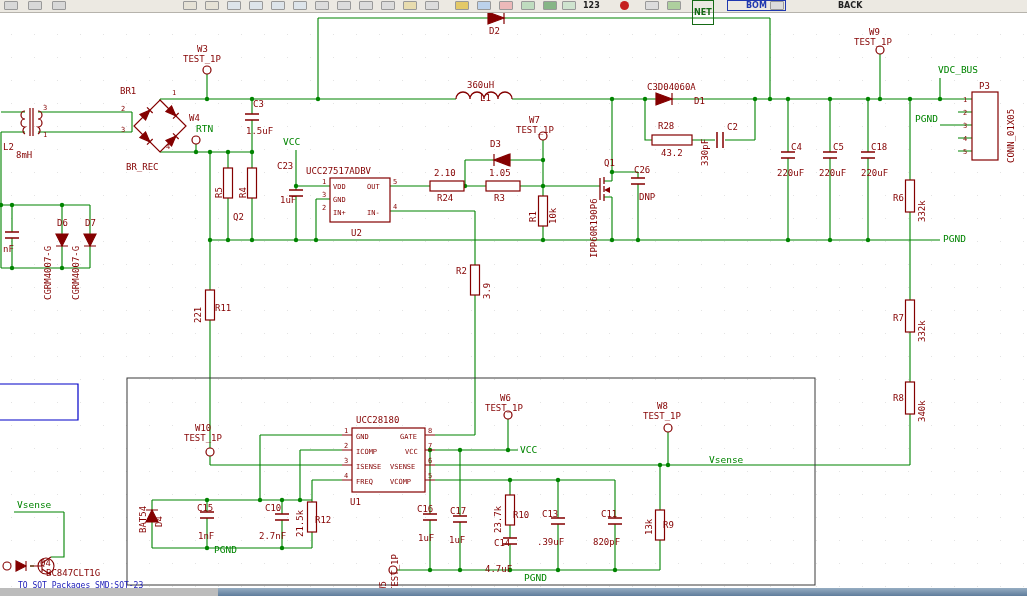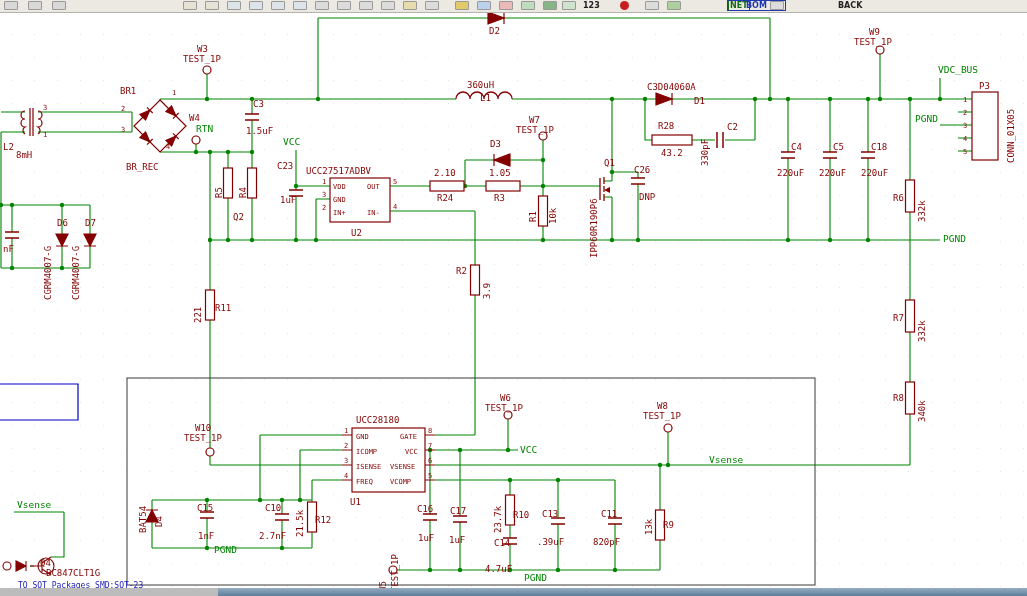--- a/index.html
+++ b/index.html
@@ -51,21 +51,21 @@
       <div class="tb-icon" style="background: rgb(227, 201, 104); left: 455px;"></div>
       <div class="tb-icon" style="background: rgb(188, 210, 236); left: 477px;"></div>
       <div class="tb-icon" style="background: rgb(236, 185, 185); left: 499px;"></div>
       <div class="tb-icon" style="background: rgb(191, 220, 191); left: 521px;"></div>
       <div class="tb-icon" style="background: rgb(134, 181, 134); left: 543px;"></div>
       <div class="tb-icon" style="background: rgb(207, 228, 207); left: 562px;"></div>
       <span class="tb-text" style="color: rgb(32, 32, 32); left: 583px;">123</span>
       <div class="tb-dot" style="background: rgb(197, 31, 31); left: 620px;"></div>
       <div class="tb-icon" style="background: rgb(220, 220, 220); left: 645px;"></div>
       <div class="tb-icon" style="background: rgb(174, 207, 158); left: 667px;"></div>
-      <span class="tb-text" style="color: rgb(21, 106, 21); border: 1px solid rgb(21, 106, 21); padding: 0px 1px; line-height: 9px; left: 728px;">NET</span>
+      <span class="tb-text" style="color: rgb(21, 106, 21); border: 1px solid rgb(21, 106, 21); padding: 7px 1px; line-height: 9px; left: 692px;">NET</span>
       <span class="tb-text" style="color: rgb(32, 56, 176); border: 1px solid rgb(32, 56, 176); padding: 0px 18px; line-height: 9px; left: 727px;">BOM</span>
       <div class="tb-icon" style="background: rgb(220, 220, 220); left: 770px;"></div>
       <span class="tb-text" style="color: rgb(34, 34, 34); left: 790px; margin-left: 48px;">BACK</span>
     </div>
 </div>
 
 <div class="canvas">
 <svg width="1027" height="596" viewBox="0 0 1027 596" xmlns="http://www.w3.org/2000/svg">
 
   <g stroke="#008400" stroke-width="1.1" fill="none">

